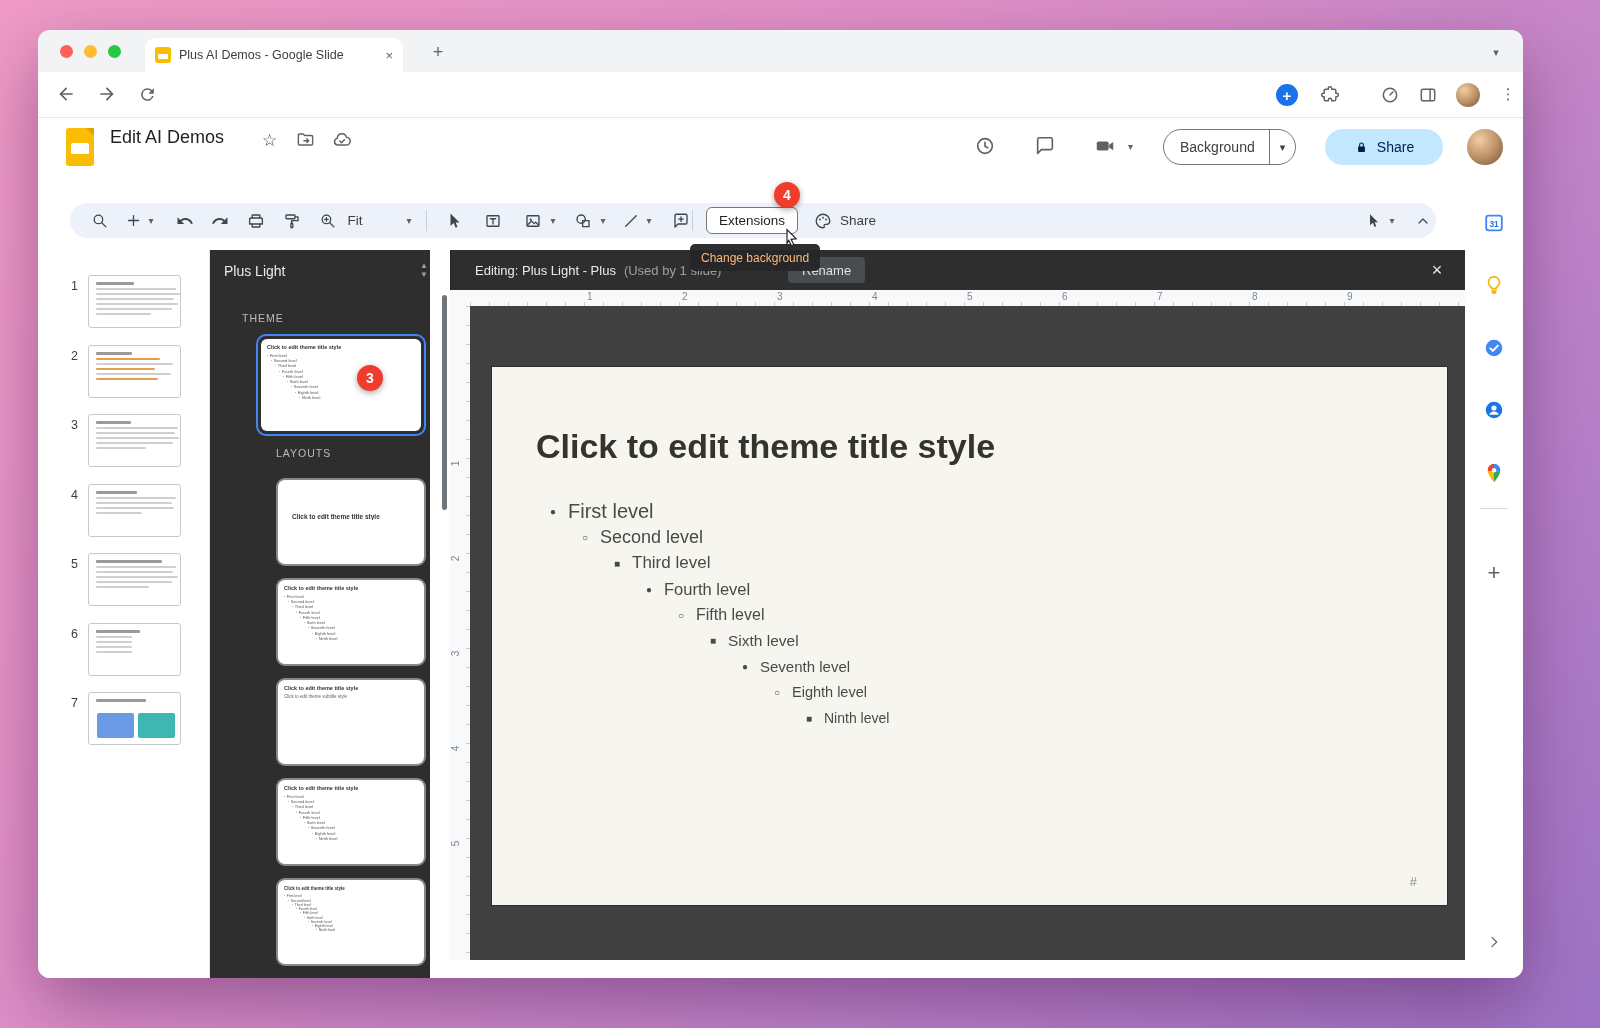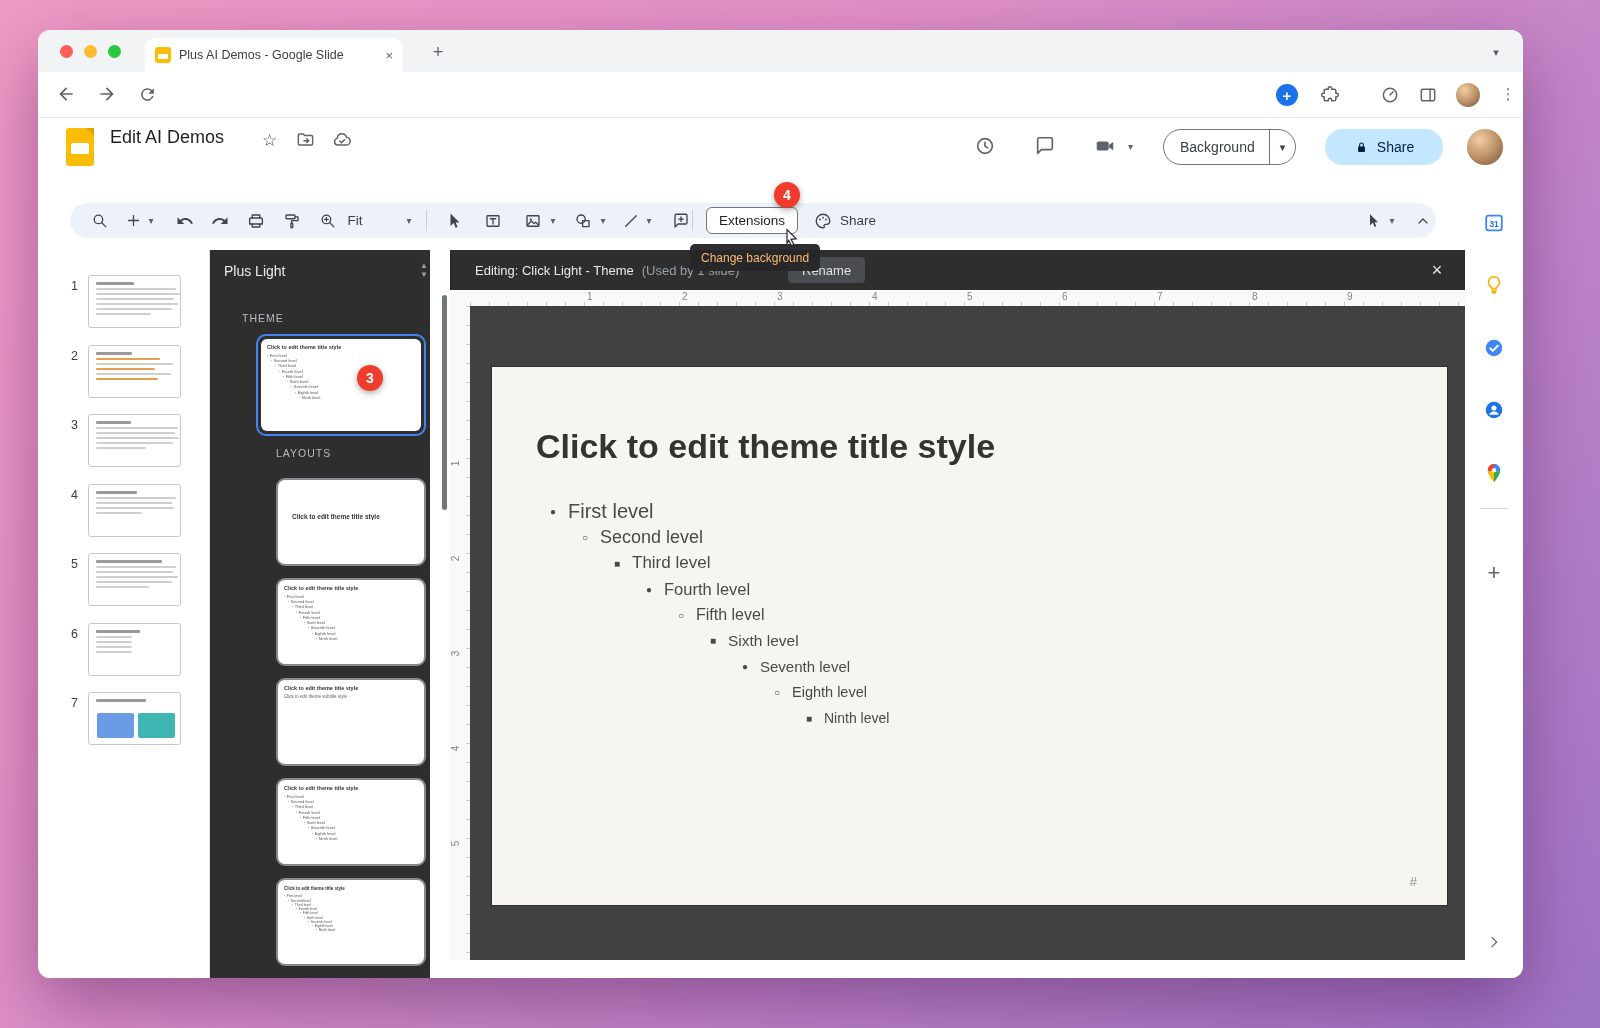--- a/index.html
+++ b/index.html
@@ -493,21 +493,21 @@
         </div>
       </div>
     </div>
 
     <div class="tscroll"></div>
   </div>
 
   <div class="badge" style="left:319px;top:335px">3</div>
 
   <div class="editbar">
-    <span class="lab">Editing: Click Light - Theme</span>
+    <span class="lab">Editing: Plus Light - Plus</span>
     <span class="usage">(Used by 1 slide)</span>
     <span class="rename-btn">Rename</span>
     <span class="closex">×</span>
   </div>
 
   <div class="ruler-corner"></div>
   <div class="hruler">
     <span class="rh" style="left:117px">1</span>
     <span class="rh" style="left:212px">2</span>
     <span class="rh" style="left:307px">3</span>

